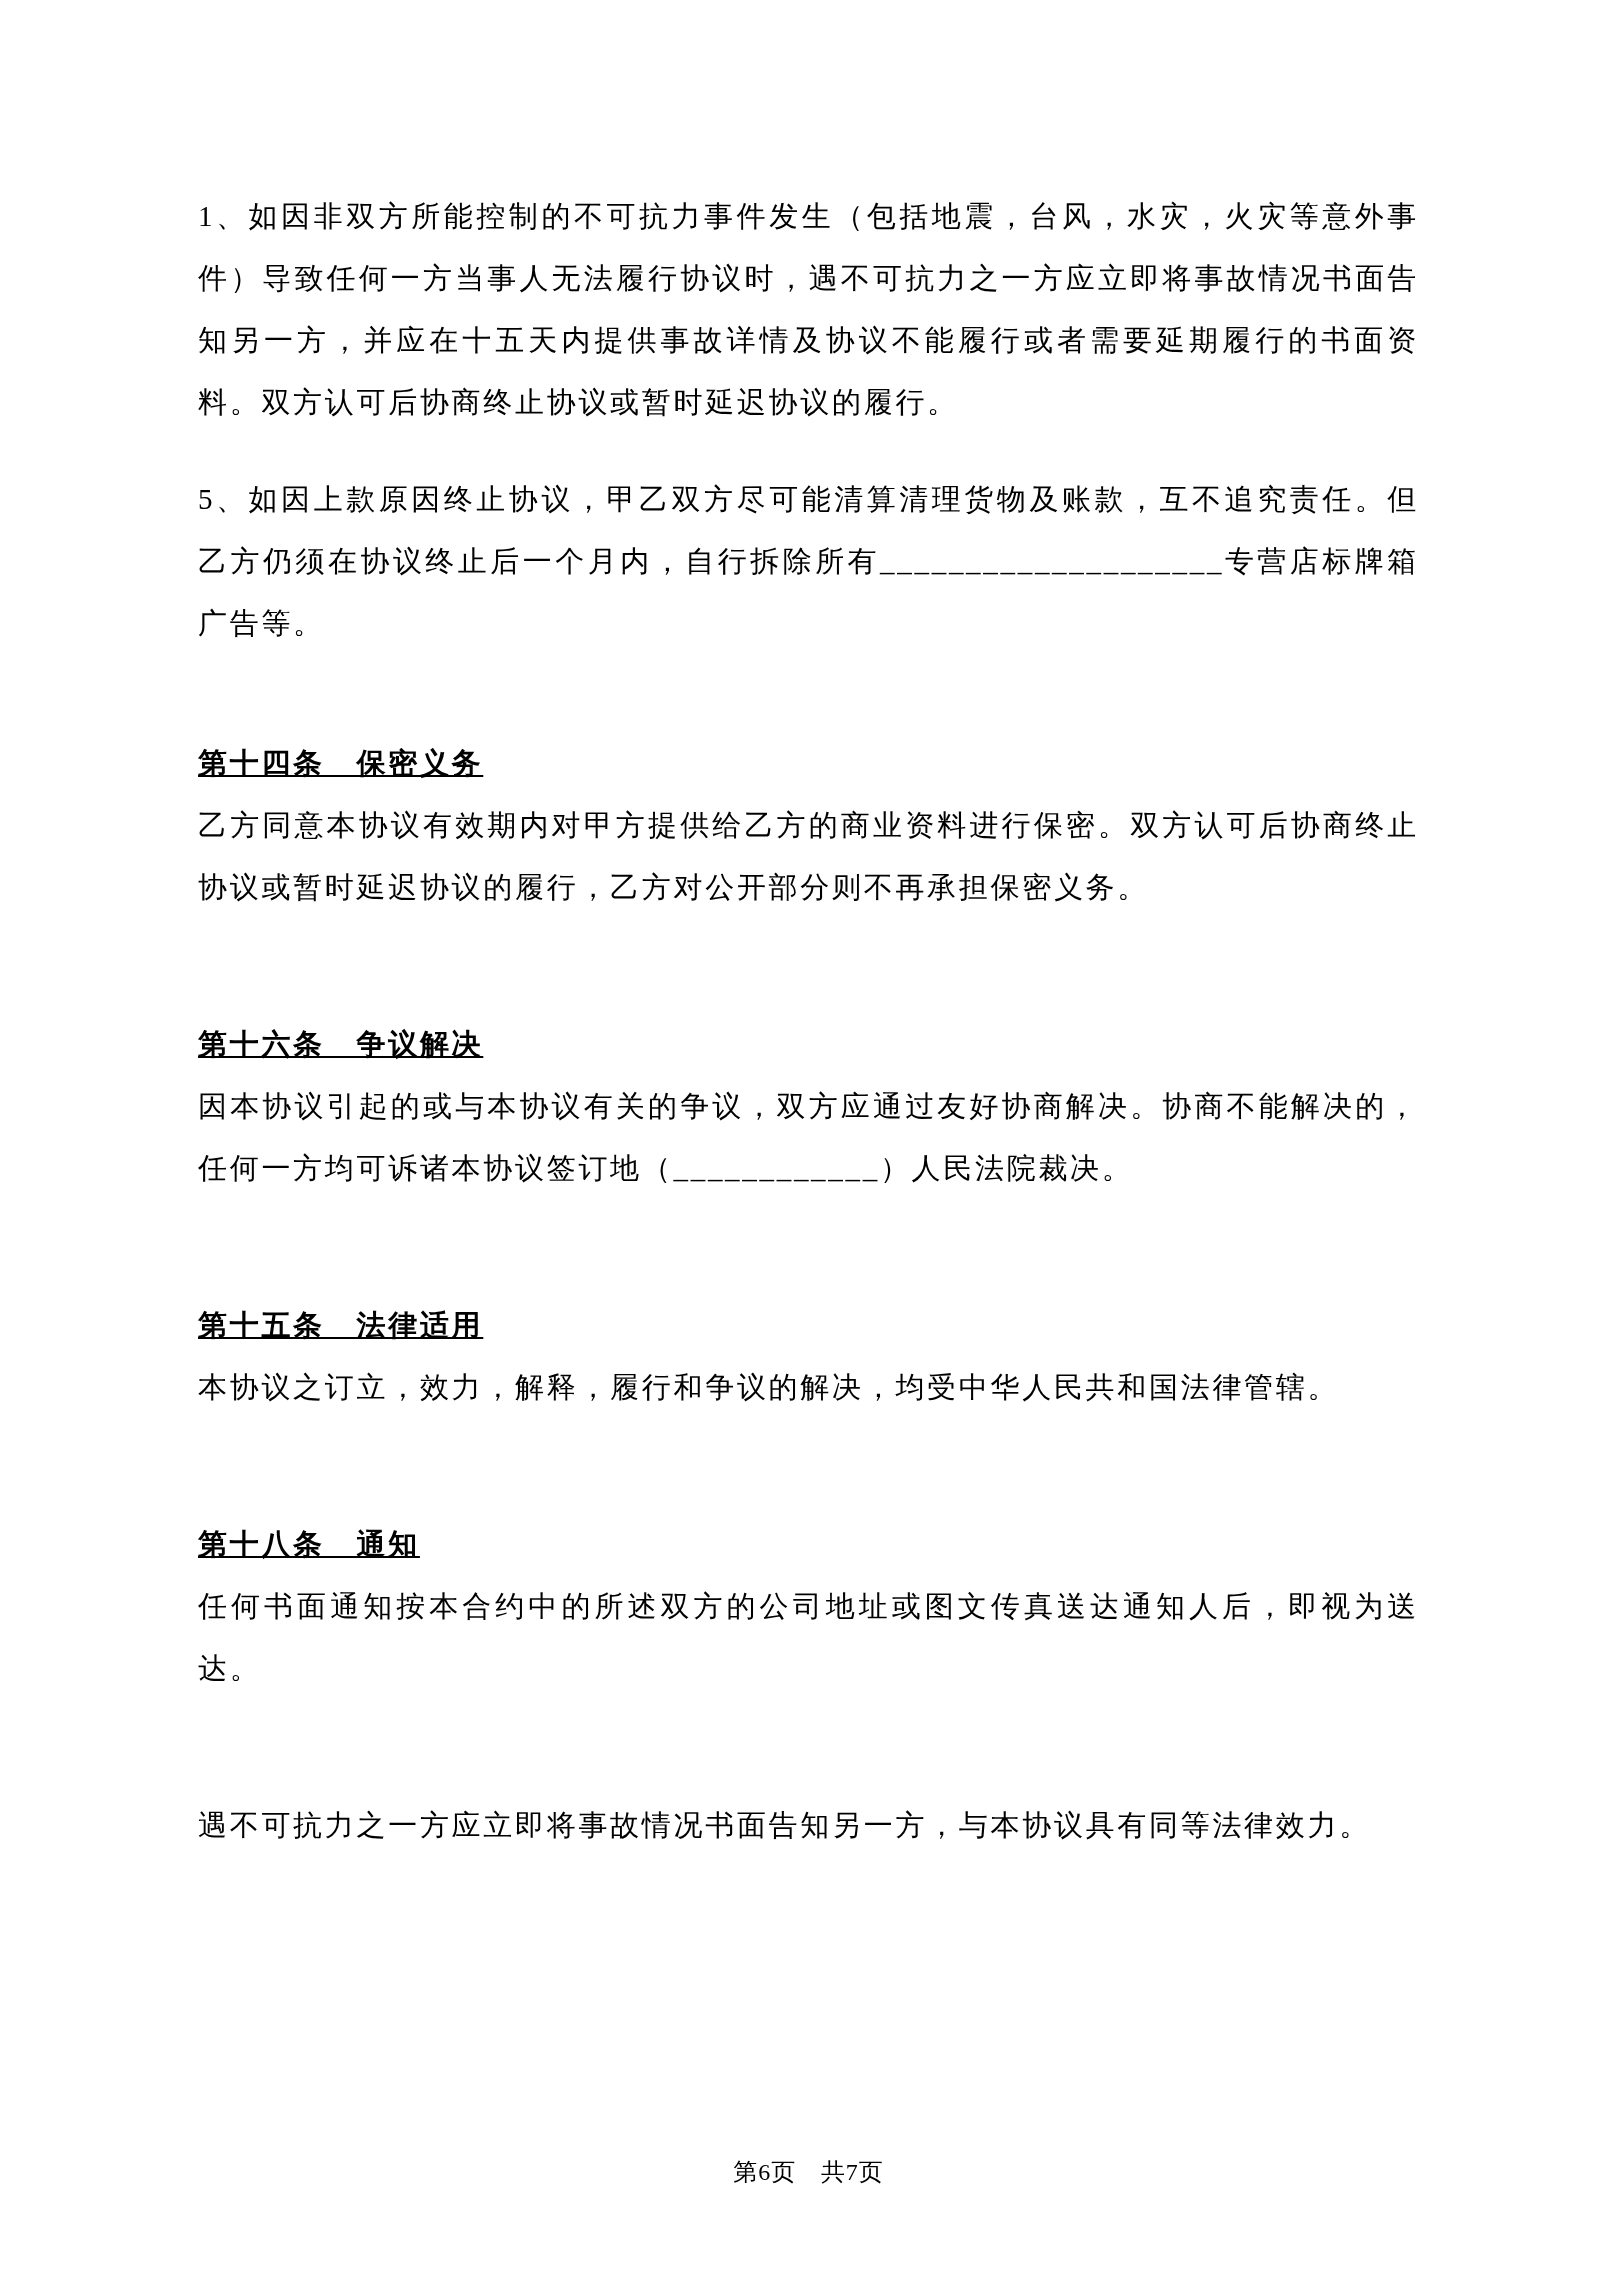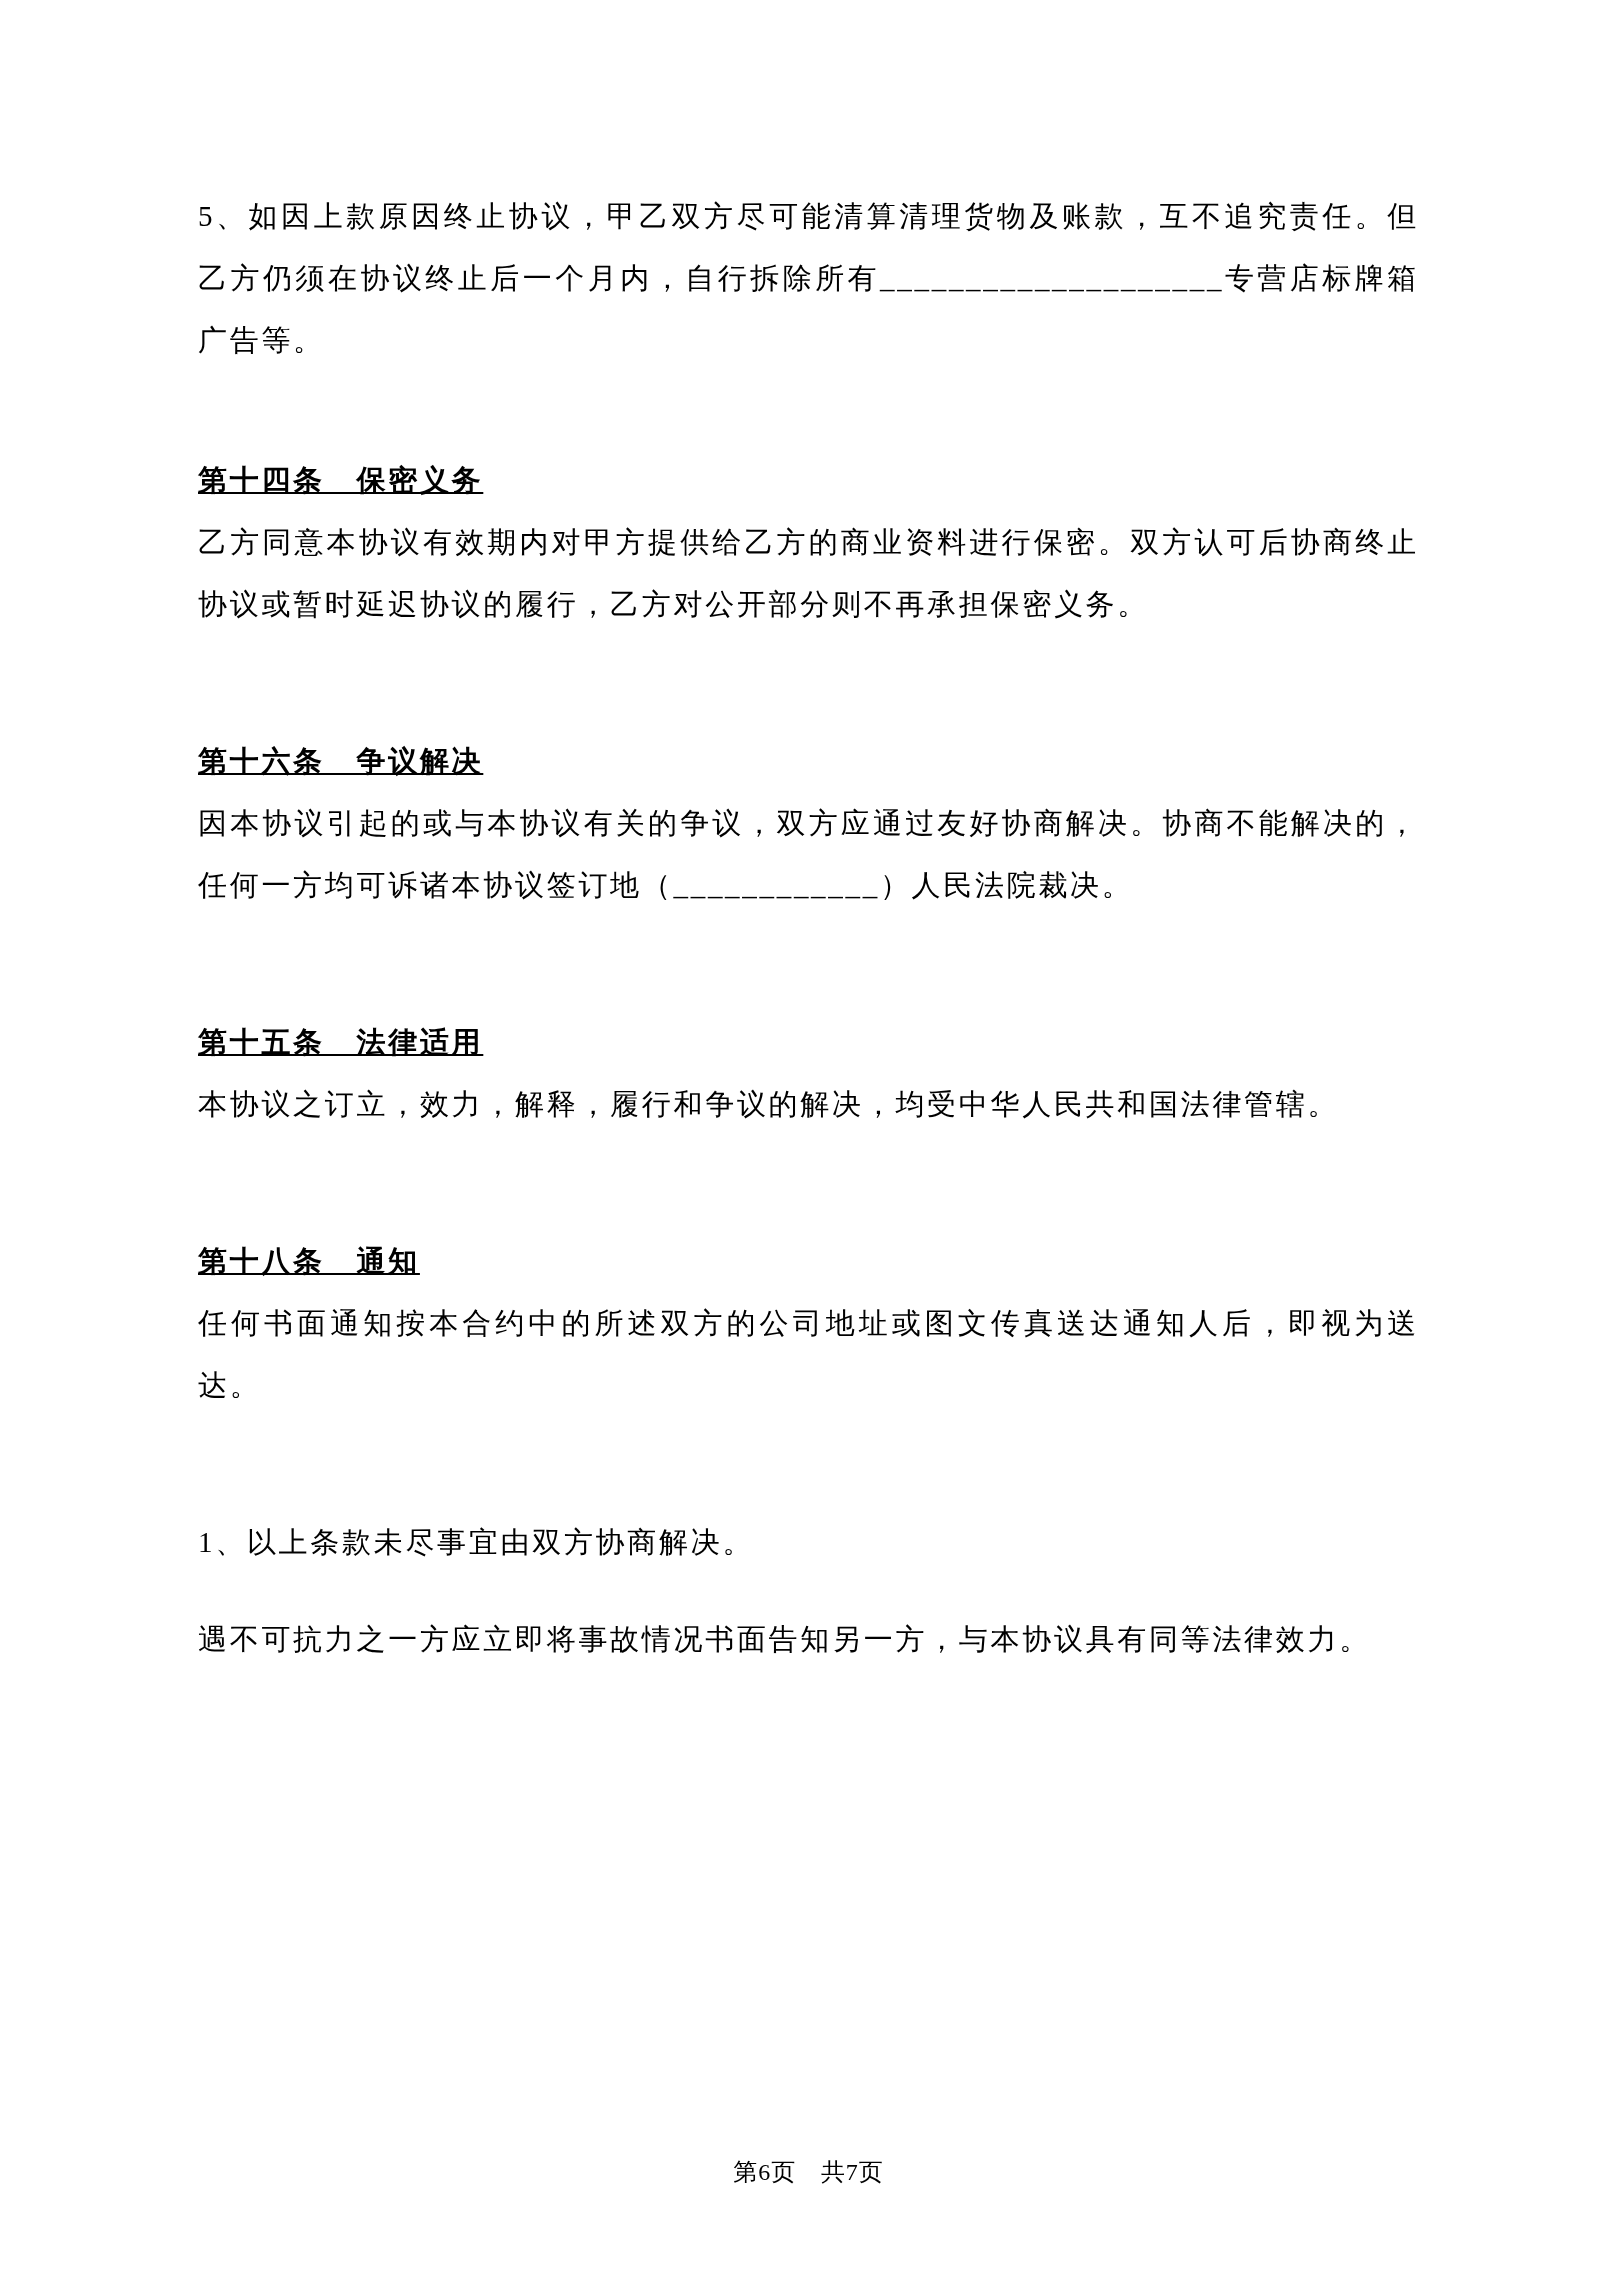--- a/index.html
+++ b/index.html
@@ -63,20 +63,21 @@
     letter-spacing: 0.9px;
   }
 </style>
 </head>
 <body>
 
 <div class="page">
 
   <main class="content">
 
+    <p class="clause">1、如因非双方所能控制的不可抗力事件发生（包括地震，台风，水灾，火灾等意外事件）导致任何一方当事人无法履行协议时，遇不可抗力之一方应立即将事故情况书面告知另一方，并应在十五天内提供事故详情及协议不能履行或者需要延期履行的书面资料。双方认可后协商终止协议或暂时延迟协议的履行。</p>
 
     <p class="clause">5、如因上款原因终止协议，甲乙双方尽可能清算清理货物及账款，互不追究责任。但乙方仍须在协议终止后一个月内，自行拆除所有____________________专营店标牌箱广告等。</p>
 
     <section class="section first">
       <h2 class="section-heading">第十四条　保密义务</h2>
       <p class="clause">乙方同意本协议有效期内对甲方提供给乙方的商业资料进行保密。双方认可后协商终止协议或暂时延迟协议的履行，乙方对公开部分则不再承担保密义务。</p>
     </section>
 
     <section class="section">
       <h2 class="section-heading">第十六条　争议解决</h2>
@@ -87,21 +88,20 @@
       <h2 class="section-heading">第十五条　法律适用</h2>
       <p class="clause">本协议之订立，效力，解释，履行和争议的解决，均受中华人民共和国法律管辖。</p>
     </section>
 
     <section class="section">
       <h2 class="section-heading">第十八条　通知</h2>
       <p class="clause">任何书面通知按本合约中的所述双方的公司地址或图文传真送达通知人后，即视为送达。</p>
     </section>
 
     <section class="section">
-      <p class="clause">1、以上条款未尽事宜由双方协商解决。</p>
       <p class="clause">遇不可抗力之一方应立即将事故情况书面告知另一方，与本协议具有同等法律效力。</p>
     </section>
 
   </main>
 
   <footer class="page-footer">
     <span>第6页　共7页</span>
   </footer>
 
 </div>

